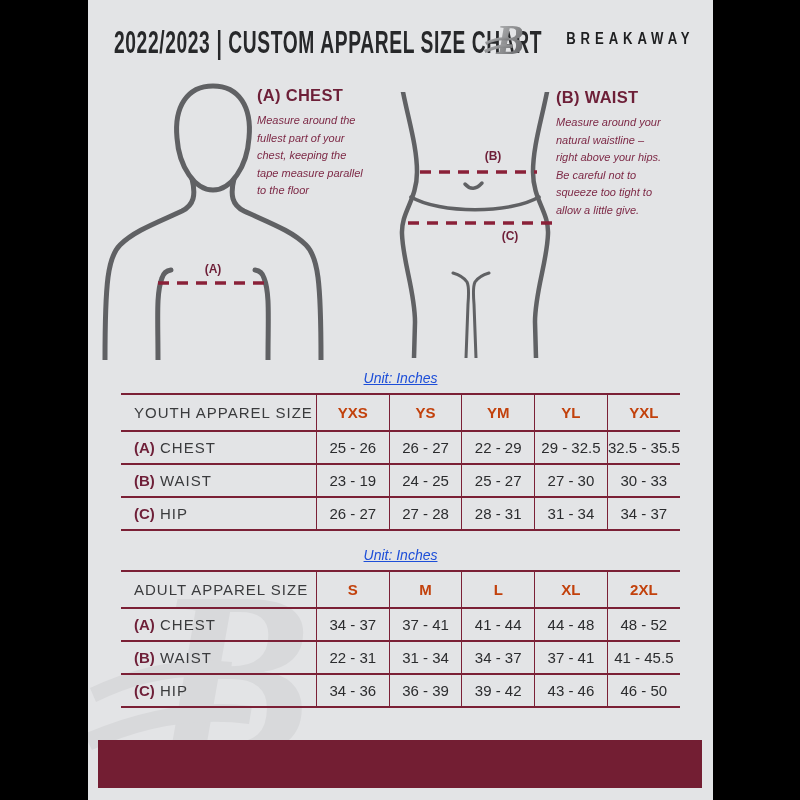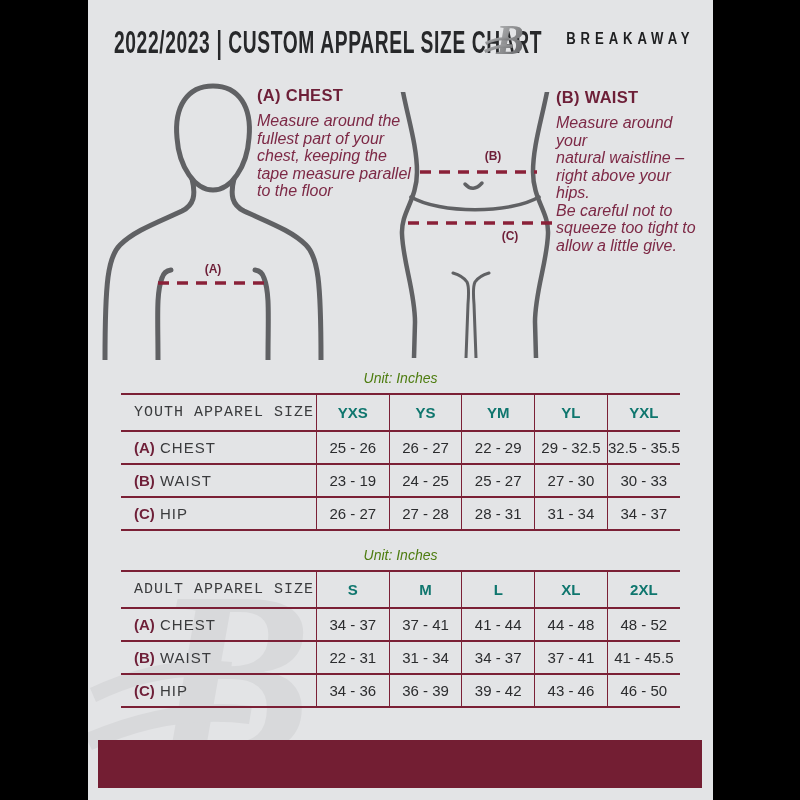--- a/index.html
+++ b/index.html
@@ -12,42 +12,42 @@
   .condensed{display:inline-block;transform:scaleX(0.62);transform-origin:0 50%;
              white-space:nowrap;font-weight:bold;font-size:31px;letter-spacing:1px;color:#27282a;}
   .brand{position:absolute;right:18px;top:16px;display:flex;align-items:center;gap:8px;z-index:2;}
   .brand-name{display:inline-block;transform:scaleX(0.82);transform-origin:100% 50%;
               font-weight:bold;font-size:16px;letter-spacing:6px;color:#1e1f21;white-space:nowrap;}
 
   
   .fig{position:absolute;z-index:1;}
   .desc{position:absolute;z-index:2;}
   .desc h4{margin:0 0 7px 0;font-size:16.5px;font-weight:bold;color:#6d1f38;letter-spacing:0.3px;}
-  .desc p{margin:0;font-size:16px;line-height:17.5px;font-style:italic;color:#7d2946;white-space:pre-line;}
+  .desc p{margin:0;font-size:11px;line-height:17.5px;font-style:italic;color:#7d2946;white-space:pre-line;}
   .desc-chest{left:169px;top:86px;width:158px;}
   .desc-waist{left:468px;top:88px;width:145px;}
   .desc-hips{left:468px;top:220px;width:150px;}
 
   
   .sec{position:absolute;left:0;right:0;z-index:2;text-align:center;}
   .sec-youth{top:369px;}
   .sec-adult{top:546px;}
   .sec h3{margin:0;font-size:15.5px;font-weight:bold;color:#333436;letter-spacing:0.8px;}
-  .sec .unit{margin:1px 0 0 0;font-size:14px;font-style:italic;color:#4d7c0f;}
+  .sec .unit{margin:1px 0 0 0;font-size:14px;font-style:italic;color:#1d4ed8;text-decoration:underline;}
 
   
   table.size{width:559px;margin:7px auto 0 auto;border-collapse:collapse;table-layout:fixed;}
   table.size th,table.size td{padding:0;height:31px;vertical-align:middle;text-align:center;
       font-size:15px;color:#2b2c2e;border-left:1.5px solid #7b2036;}
-  table.size thead th{height:35px;font-weight:bold;color:#0f766e;}
+  table.size thead th{height:35px;font-weight:bold;color:#c2410c;}
   table.size th:first-child,table.size td:first-child{border-left:none;width:182px;text-align:left;
       padding-left:13px;letter-spacing:1px;color:#3a3b3d;}
   table.size thead tr{border-top:2px solid #7b2036;border-bottom:2px solid #7b2036;}
   table.size tbody tr{border-bottom:2px solid #7b2036;}
-  table.size thead th:first-child{font-weight:normal;font-size:15px;font-family:Liberation Mono, monospace;}
+  table.size thead th:first-child{font-weight:normal;font-size:15px;}
   table.size .prefix{color:#6e1f38;font-weight:bold;letter-spacing:0;}
 
   
   .footer-bar{position:absolute;left:10px;top:740px;width:604px;height:48px;background:#731e33;z-index:2;}
 
   
   .watermark{position:absolute;left:-6px;top:538px;z-index:0;}
 </style>
 </head>
 <body>

